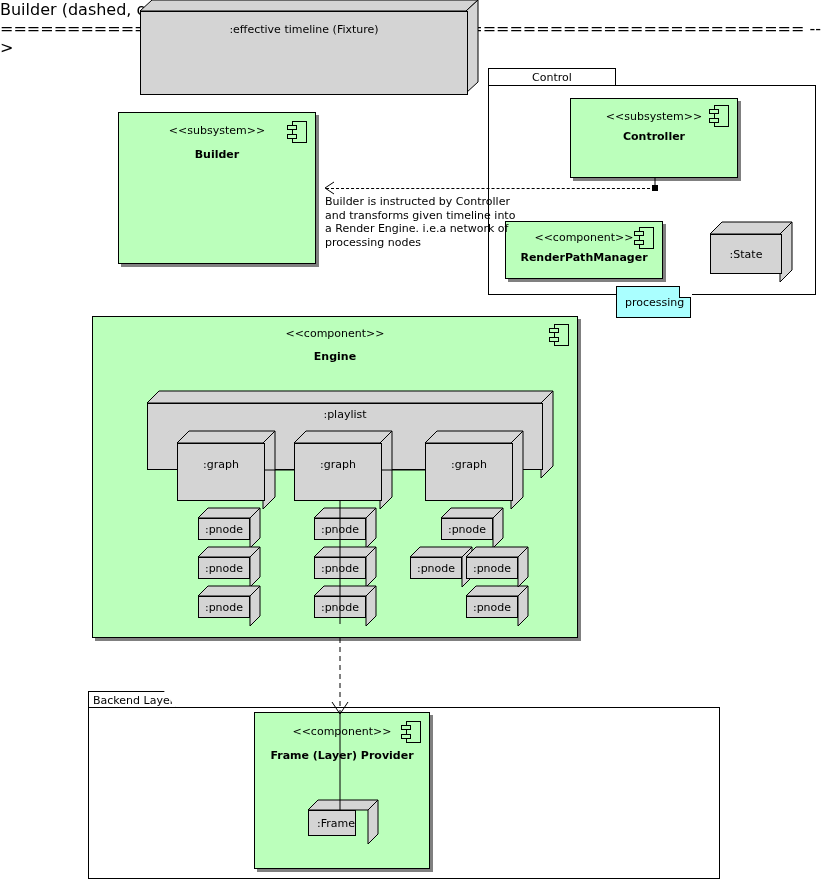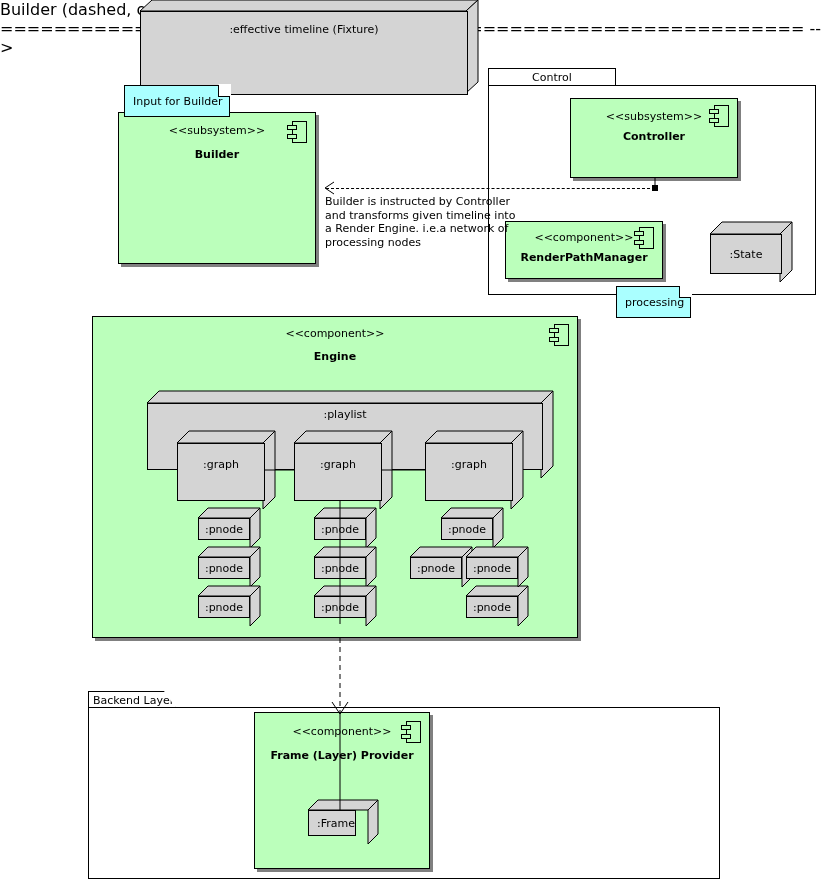--- a/index.html
+++ b/index.html
@@ -201,24 +201,20 @@
     <div class="comp-stereo" style="top:11px;">&lt;&lt;subsystem&gt;&gt;</div>
     <div class="comp-name" style="top:35px;">Builder</div>
     <div class="comp-icon" style="right:8px; top:8px;">
       <div class="ci-main"></div>
       <div class="ci-tab t1"></div>
       <div class="ci-tab t2"></div>
     </div>
   </div>
 
   
-  <div class="note" style="left:124px; top:85px; width:106px; height:32px;">
-    <div class="note-fold"></div>
-    <div class="note-text">Input for Builder</div>
-  </div>
 
   
   <div class="pkg-tab abs" style="left:488px; top:68px; width:128px; height:18px;">
     <span>Control</span>
   </div>
   <div class="pkg-body abs" style="left:488px; top:85px; width:328px; height:210px;"></div>
 
   
   <div class="component abs" style="left:570px; top:98px; width:168px; height:80px;">
     <div class="comp-stereo" style="top:11px;">&lt;&lt;subsystem&gt;&gt;</div>

